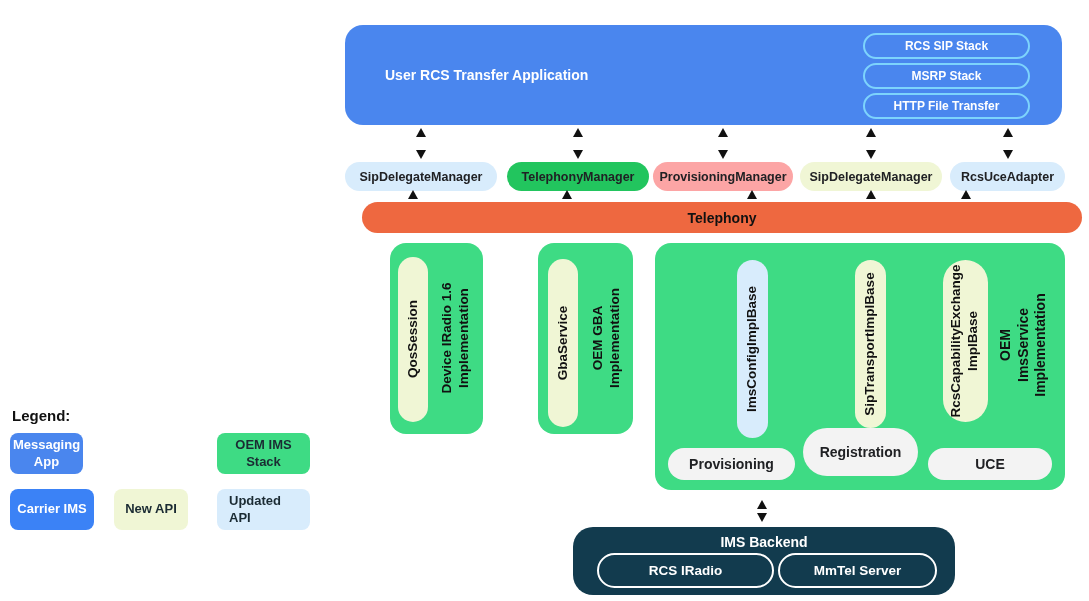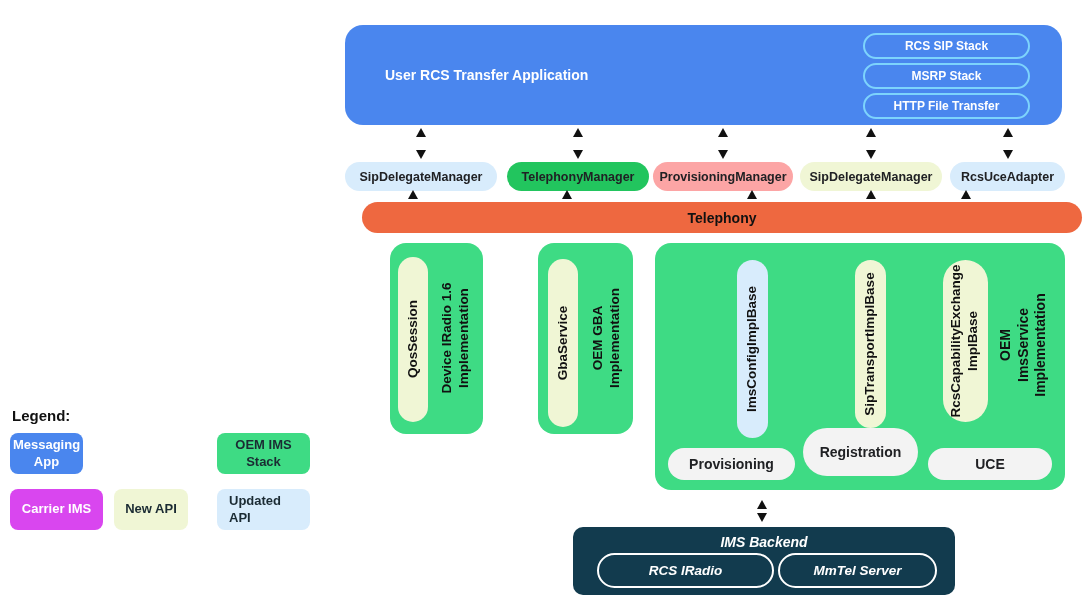--- a/index.html
+++ b/index.html
@@ -24,21 +24,21 @@
 
   .greenbox { border-radius:16px; }
   .vpill { position:absolute; border-radius:999px; }
   .vtext { position:absolute; transform:translate(-50%,-50%) rotate(-90deg);
            white-space:pre-line; text-align:center; font-weight:bold; color:#111111;
            font-size:13.5px; line-height:1.25; }
 
   .funcpill { background:#f3f3f3; border-radius:999px; color:#202124; font-weight:bold; font-size:14px;
               display:flex; align-items:center; justify-content:center; }
 
-  .backend { border-radius:10px;font-style:italic; }
+  .backend { border-radius:20px; }
   .backend .title { position:absolute; top:7px; left:0; width:100%; text-align:center;
                     color:#ffffff; font-weight:bold; font-size:14px; }
   .srvpill { position:absolute; border:2.5px solid #ffffff; border-radius:999px; color:#ffffff;
              font-weight:bold; font-size:13.5px; display:flex; align-items:center; justify-content:center; }
 
   
   .legend-title { position:absolute; font-weight:bold; font-size:15px; color:#111111; }
   .lgbox { border-radius:8px; font-weight:bold; font-size:13px; text-align:center;
            display:flex; align-items:center; justify-content:center; line-height:1.25; padding:2px 6px; }
   .lgbox.light { color:#1b2b33; }
@@ -53,21 +53,21 @@
 </style>
 </head>
 <body>
 
 <div class="canvas">
 
   <div class="legend-title abs" style="left:12px; top:407px;">Legend:</div>
 
   <div class="abs lgbox light" style="left: 10px; top: 433px; width: 73px; height: 41px; color: #ffffff; background: rgb(74, 134, 238);">Messaging App</div>
   <div class="abs lgbox light" style="left: 217px; top: 433px; width: 93px; height: 41px; background: rgb(62, 219, 132);">OEM IMS Stack</div>
-  <div class="abs lgbox dark-bg" style="left: 10px; top: 489px; width: 93px; height: 41px; background: #d946ef;">Carrier IMS</div>
+  <div class="abs lgbox dark-bg" style="left: 10px; top: 489px; width: 84px; height: 41px; background: #3b82f6;">Carrier IMS</div>
   <div class="abs lgbox light" style="left: 114px; top: 489px; width: 74px; height: 41px; background: rgb(240, 246, 213);">New API</div>
   <div class="abs lgbox light leftal" style="left: 217px; top: 489px; width: 93px; height: 41px; background: rgb(216, 236, 252);">Updated API</div>
 
   <div class="abs appbox" style="left: 345px; top: 25px; width: 717px; height: 100px; background: rgb(74, 134, 238);">
     <div class="title">User RCS Transfer Application</div>
     <div class="stackpill" style="left:518px; top:8px; width:163px; height:22px;">RCS SIP Stack</div>
     <div class="stackpill" style="left:518px; top:38px; width:163px; height:22px;text-align:center;">MSRP Stack</div>
     <div class="stackpill" style="left:518px; top:68px; width:163px; height:22px;">HTTP File Transfer</div>
   </div>
 

